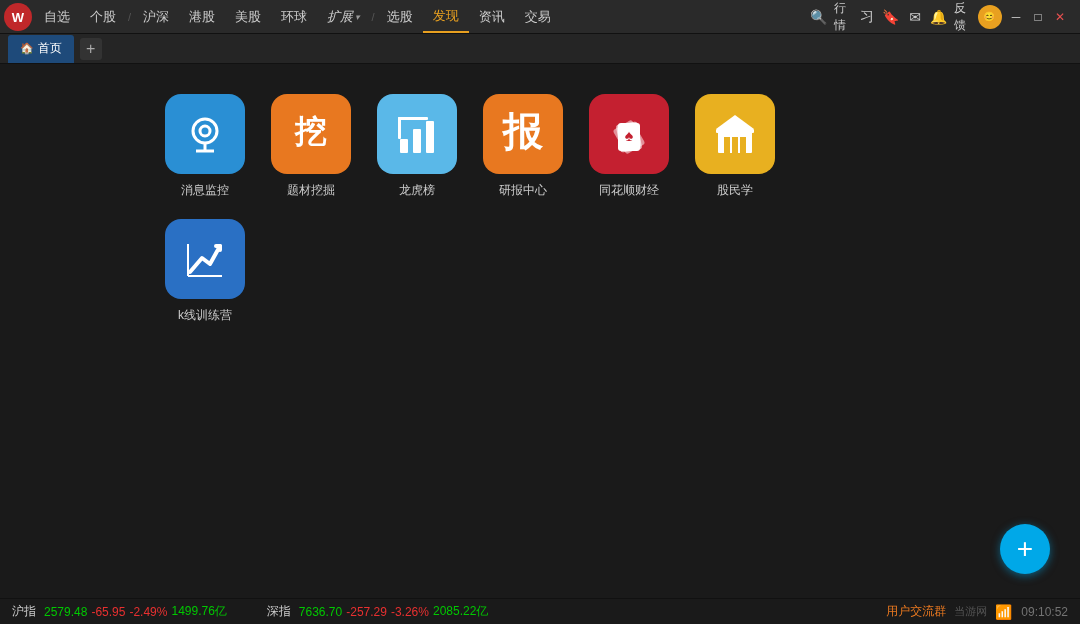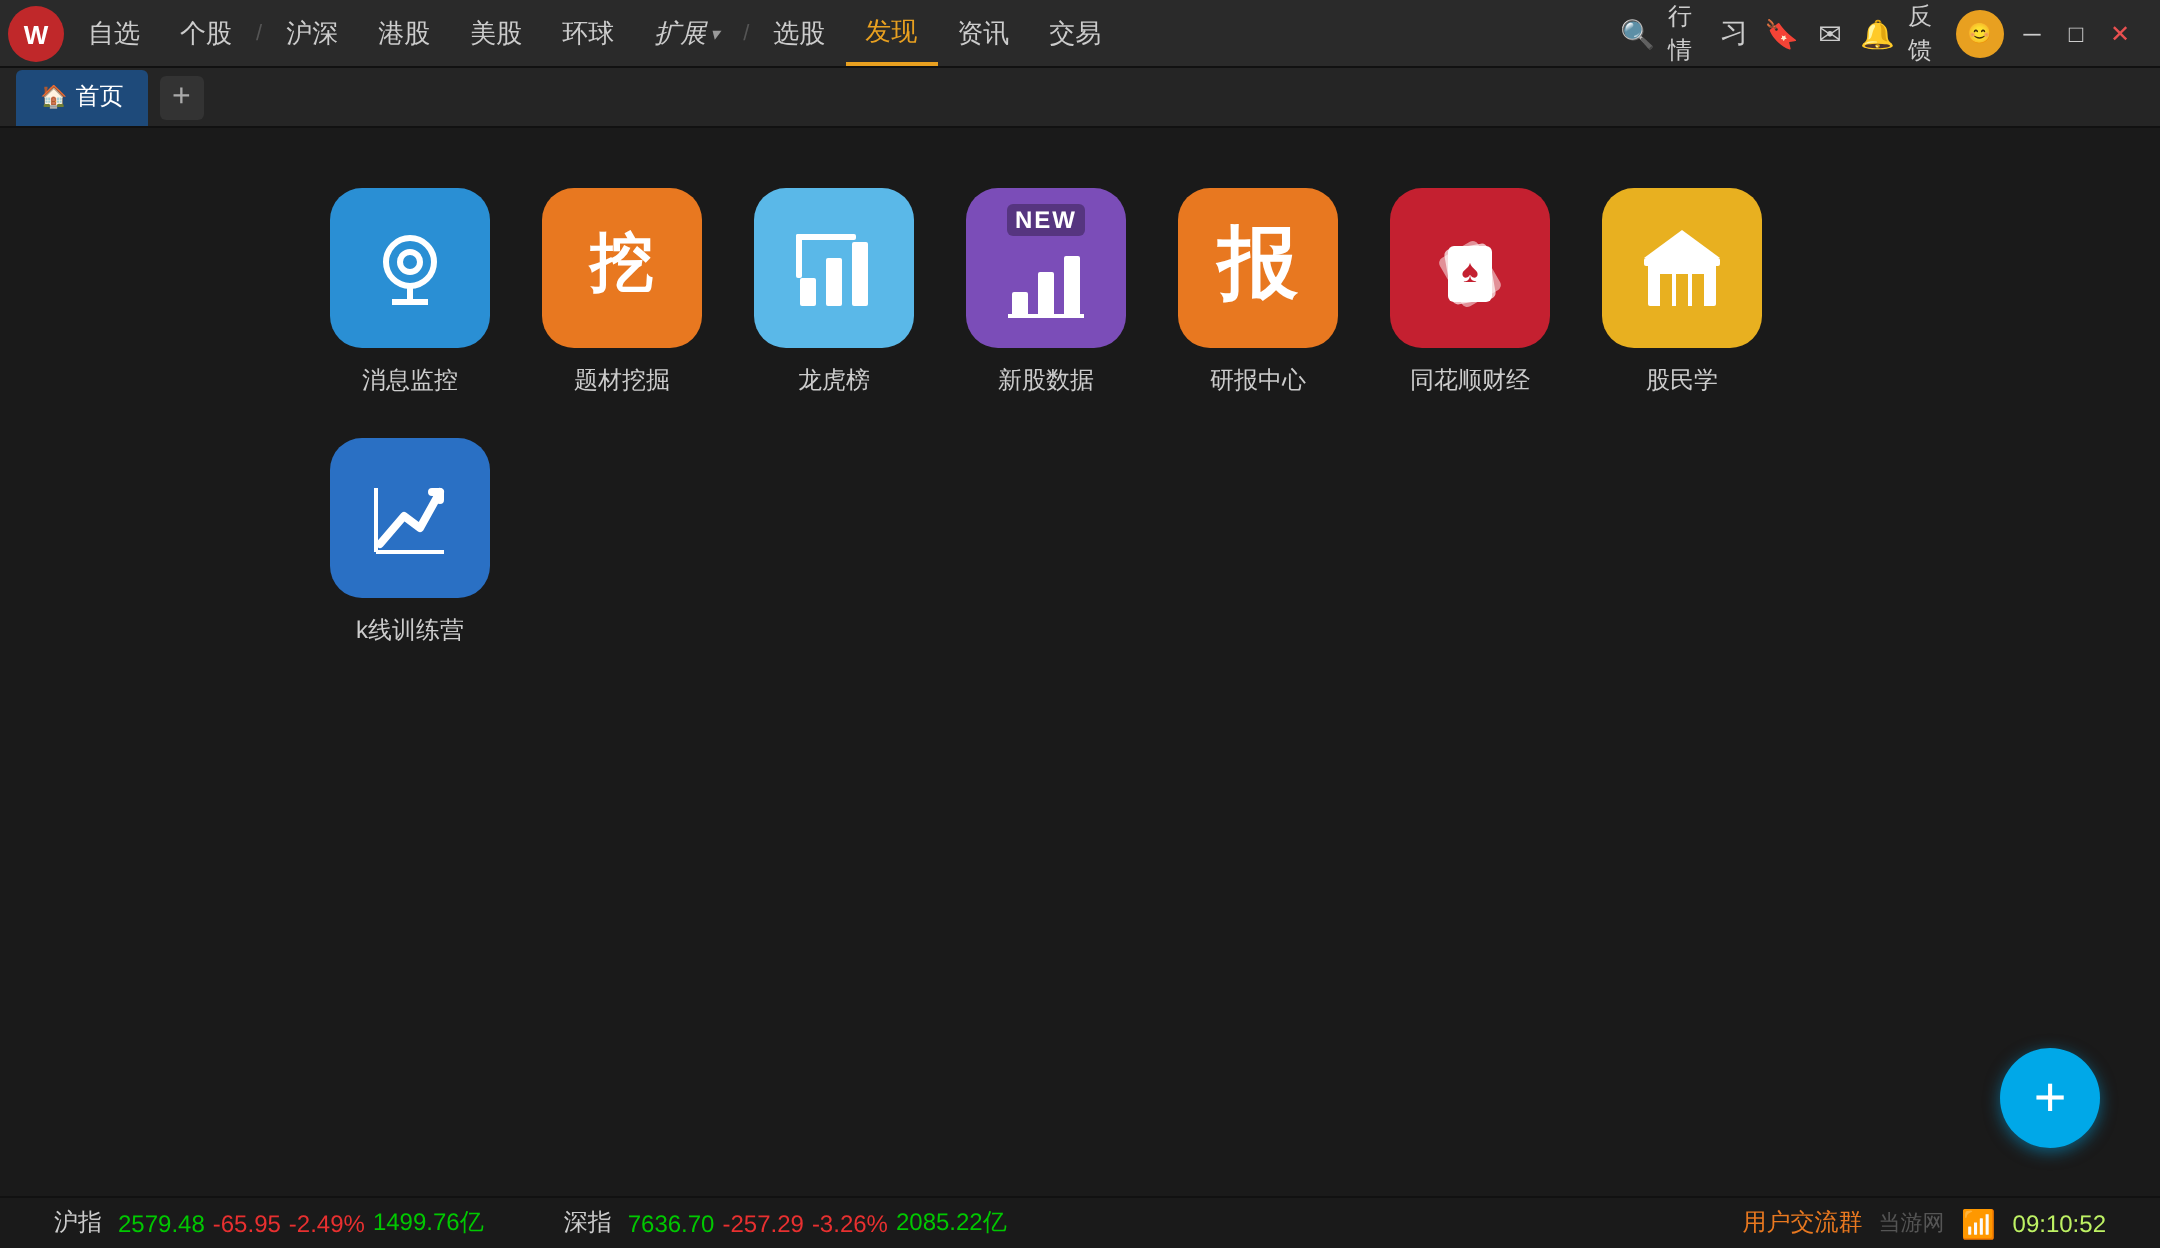--- a/index.html
+++ b/index.html
@@ -210,40 +210,40 @@
       border-radius: 3px;
     }
 
     
     #status-bar {
       height: 26px;
       background: #1a1a1a;
       border-top: 1px solid #111;
       display: flex;
       align-items: center;
-      padding: 0 27px;
+      padding: 0 12px;
       font-size: 12px;
       gap: 4px;
       position: absolute;
       bottom: 0;
       left: 0;
       right: 0;
     }
     .status-label { color: #ccc; margin-right: 4px; }
     .status-value { color: #00c800; }
     .status-neg { color: #e83030; }
     .status-sep { color: #555; margin: 0 16px; }
     .status-right {
       margin-left: auto;
       display: flex;
       align-items: center;
       gap: 8px;
     }
     .status-link { color: #e87820; cursor: pointer; }
-    .status-time { color: #bef264; font-size: 12px; }
+    .status-time { color: #737373; font-size: 12px; }
     .watermark { color: #555; font-size: 11px; }
 
     
     #fab {
       position: absolute;
       bottom: 50px;
       right: 30px;
       width: 50px;
       height: 50px;
       border-radius: 50%;
@@ -344,32 +344,20 @@
             <rect x="8" y="30" width="8" height="14" fill="white" rx="1"></rect>
             <rect x="21" y="20" width="8" height="24" fill="white" rx="1"></rect>
             <rect x="34" y="12" width="8" height="32" fill="white" rx="1"></rect>
             <rect x="6" y="8" width="30" height="3" fill="white" rx="1"></rect>
             <rect x="6" y="8" width="3" height="22" fill="white" rx="1"></rect>
           </svg>
         </div>
         <span class="app-label">龙虎榜</span>
       </div>
 
-      <div class="app-item">
-        <div class="app-icon icon-purple">
-          <span class="new-badge">NEW</span>
-          <svg class="icon-svg" viewBox="0 0 50 50" fill="none" style="margin-top:10px;">
-            <rect x="8" y="32" width="8" height="12" fill="white" rx="1"></rect>
-            <rect x="21" y="22" width="8" height="22" fill="white" rx="1"></rect>
-            <rect x="34" y="14" width="8" height="30" fill="white" rx="1"></rect>
-            <line x1="6" y1="44" x2="44" y2="44" stroke="white" stroke-width="2"></line>
-          </svg>
-        </div>
-        <span class="app-label">新股数据</span>
-      </div>
 
       <div class="app-item">
         <div class="app-icon icon-orange2">
           <svg class="icon-svg" viewBox="0 0 50 50" fill="none">
             <text x="25" y="36" text-anchor="middle" fill="white" font-size="40" font-family="SimHei,sans-serif" font-weight="bold">报</text>
           </svg>
         </div>
         <span class="app-label">研报中心</span>
       </div>
 

